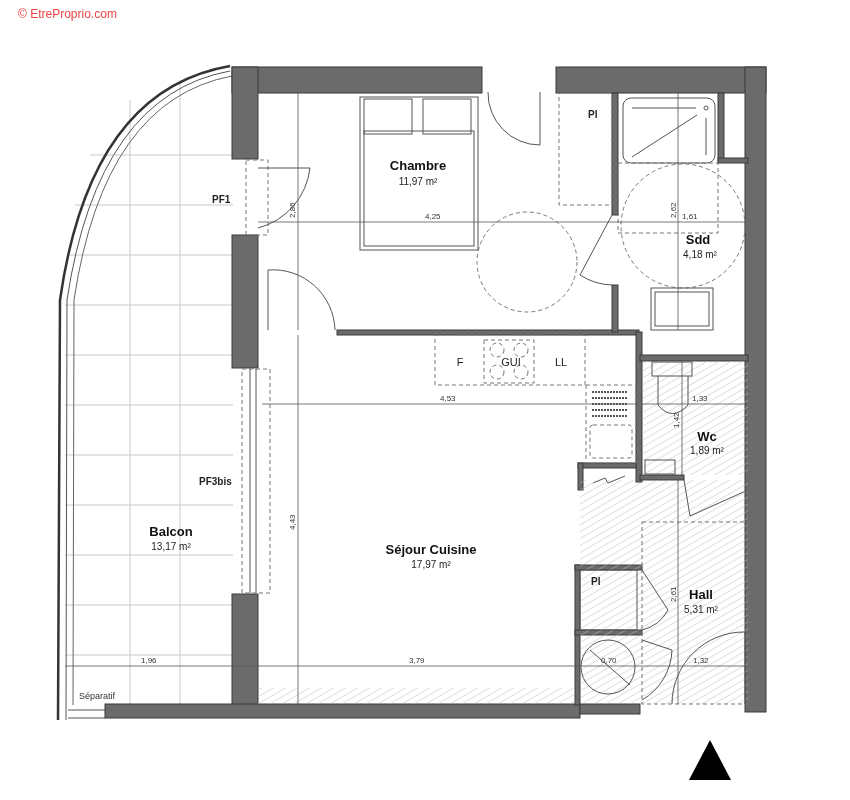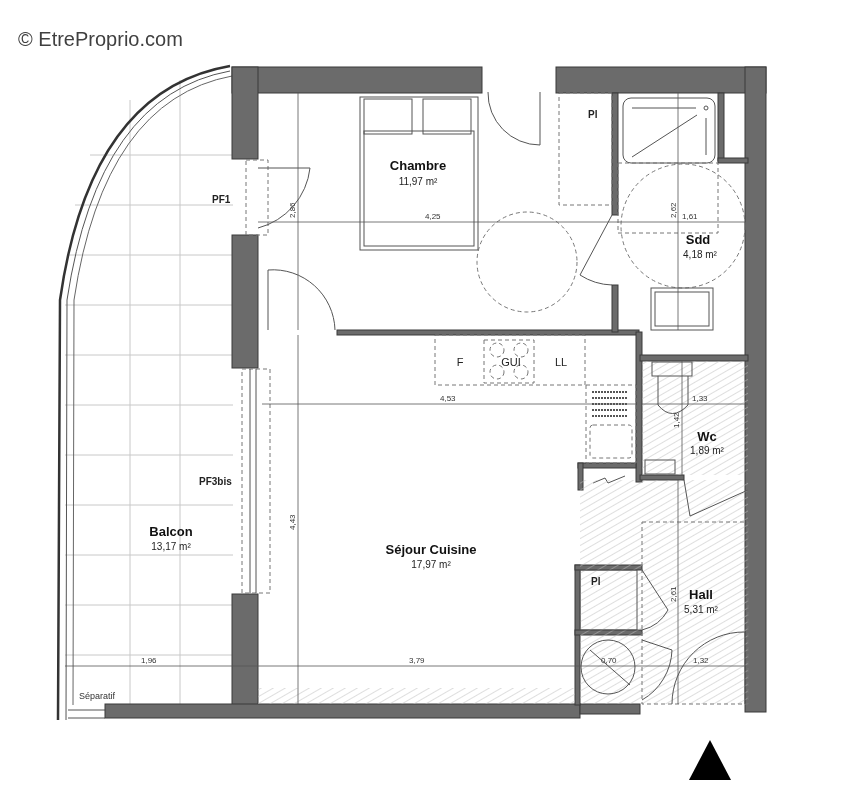--- a/index.html
+++ b/index.html
@@ -9,21 +9,21 @@
   .thin{fill:none;stroke:#555;stroke-width:1;}
   .dash{fill:none;stroke:#777;stroke-width:1;stroke-dasharray:4 3;}
   .grid{stroke:#c8c8c8;stroke-width:1;}
   .dim{stroke:#555;stroke-width:0.8;}
   .room-name{font-weight:bold;font-size:13px;fill:#111;text-anchor:middle;font-family:"Liberation Sans",sans-serif;}
   .room-area{font-size:10px;fill:#222;text-anchor:middle;font-family:"Liberation Sans",sans-serif;}
   .lbl{font-weight:bold;font-size:10px;fill:#222;font-family:"Liberation Sans",sans-serif;}
   .dimtxt{font-size:8px;fill:#333;font-family:"Liberation Sans",sans-serif;}
   .small{font-size:9px;fill:#333;font-family:"Liberation Sans",sans-serif;}
   .kit{font-size:11px;fill:#222;text-anchor:middle;font-family:"Liberation Sans",sans-serif;}
-  #watermark{position:absolute;left:18px;top:28px;font-size:20px;color:#404040;font-family:"Liberation Sans",sans-serif;}
+  #watermark{position:absolute;left:18px;top:7px;font-size:12px;color:#ef4444;font-family:"Liberation Sans",sans-serif;}
 </style>
 </head>
 <body>
 
 <div id="watermark">© EtreProprio.com</div>
 
 <svg id="plan" viewBox="0 0 850 800" xmlns="http://www.w3.org/2000/svg">
   <defs>
     <pattern id="hatch" width="6" height="6" patternUnits="userSpaceOnUse" patternTransform="rotate(60)">
       <line x1="0" y1="0" x2="0" y2="6" stroke="#bdbdbd" stroke-width="1"></line>

